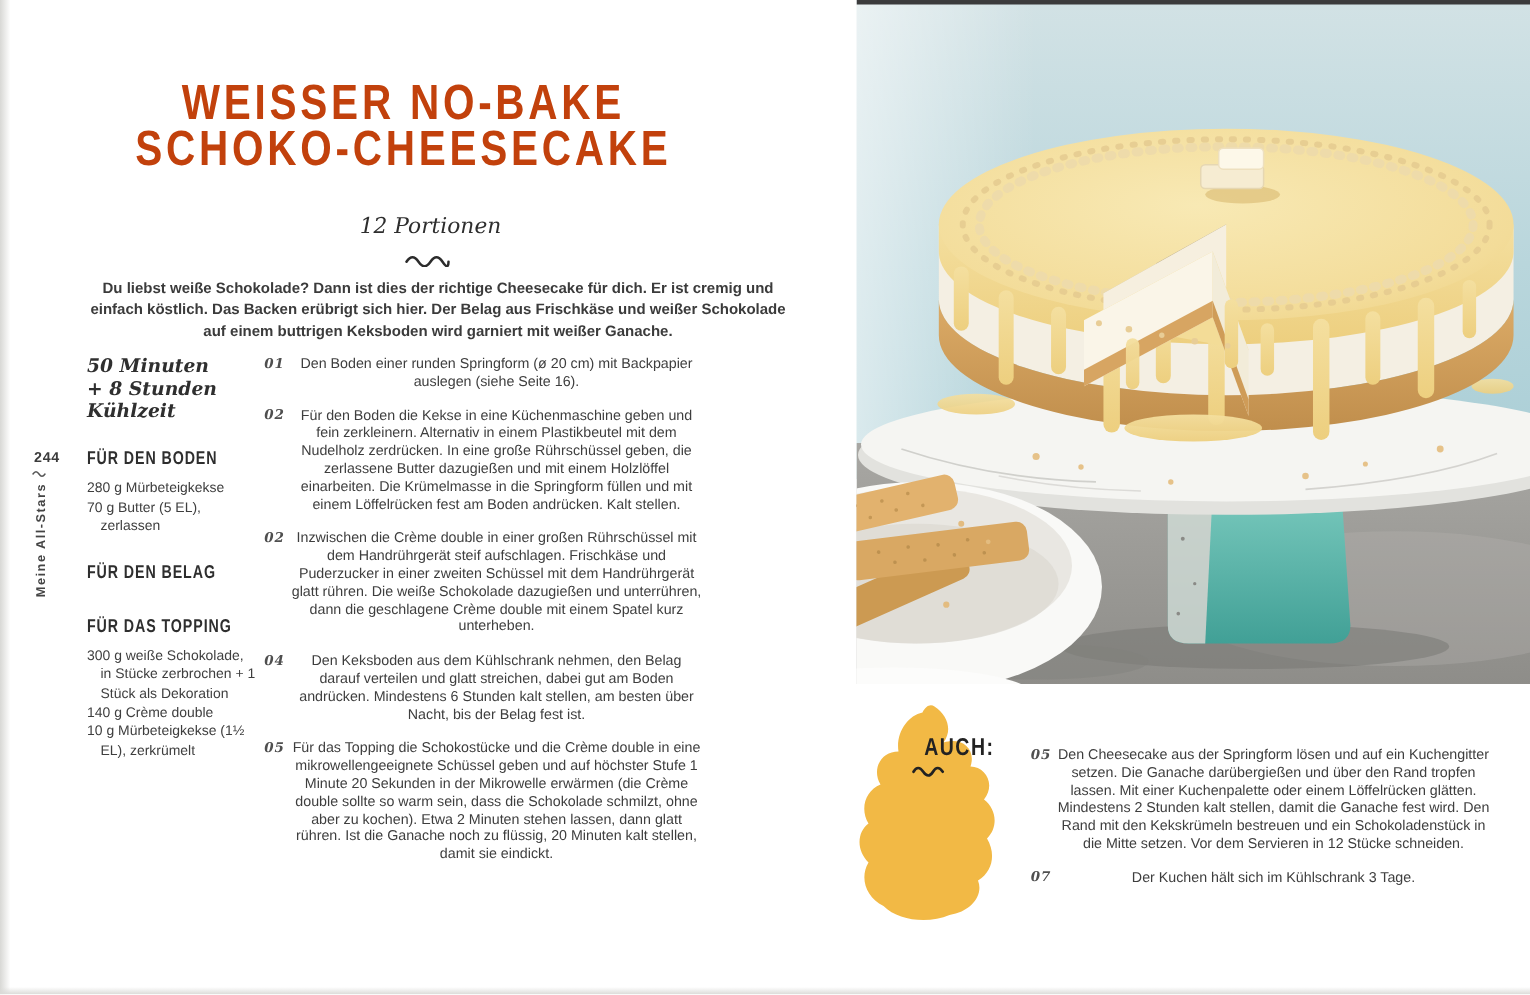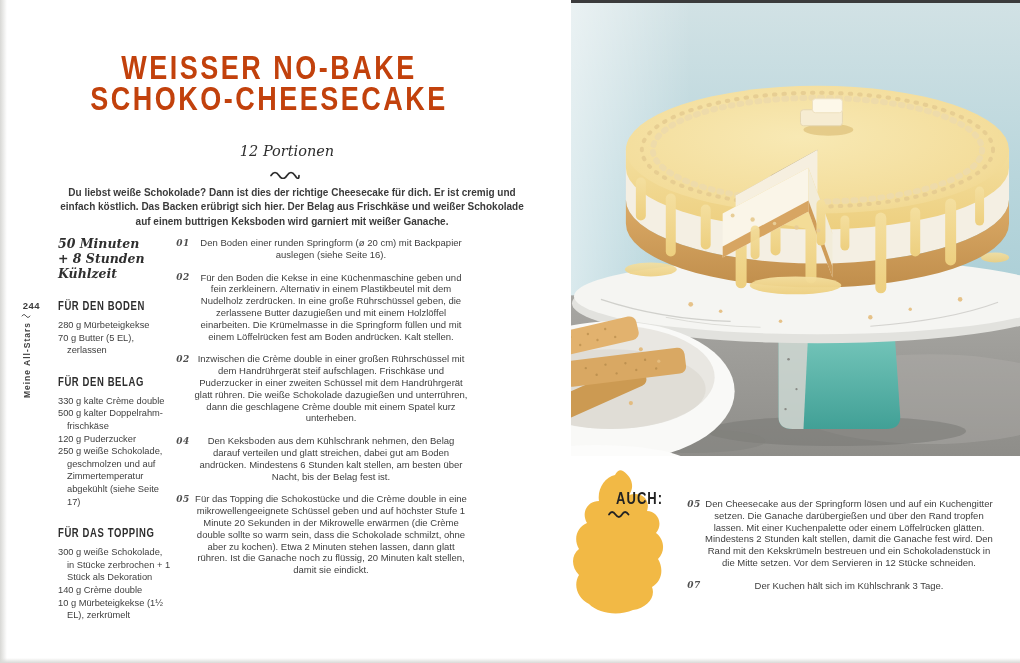--- a/index.html
+++ b/index.html
@@ -90,26 +90,20 @@
     <div class="ing-group">
       <span class="ing-heading">FÜR DEN BODEN</span>
       <ul class="ing-list">
         <li>280 g Mürbeteigkekse</li>
         <li>70 g Butter (5 EL), zerlassen</li>
       </ul>
     </div>
 
     <div class="ing-group">
       <span class="ing-heading">FÜR DEN BELAG</span>
-      <ul class="ing-list">
-        <li>330 g kalte Crème double</li>
-        <li>500 g kalter Doppelrahm-frischkäse</li>
-        <li>120 g Puderzucker</li>
-        <li>250 g weiße Schokolade, geschmolzen und auf Zimmertemperatur abgekühlt (siehe Seite 17)</li>
-      </ul>
     </div>
 
     <div class="ing-group">
       <span class="ing-heading">FÜR DAS TOPPING</span>
       <ul class="ing-list">
         <li>300 g weiße Schokolade, in Stücke zerbrochen + 1 Stück als Dekoration</li>
         <li>140 g Crème double</li>
         <li>10 g Mürbeteigkekse (1½ EL), zerkrümelt</li>
       </ul>
     </div>

